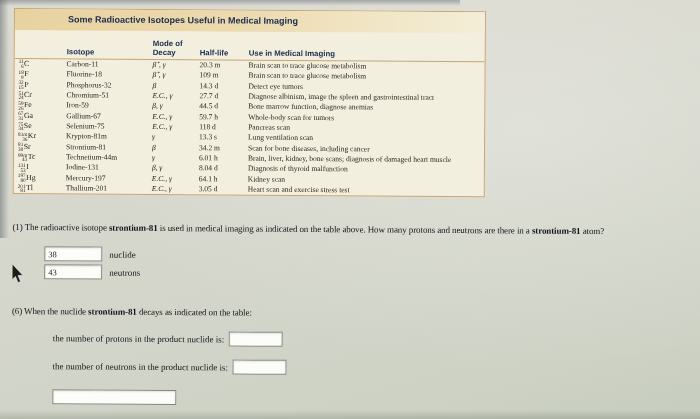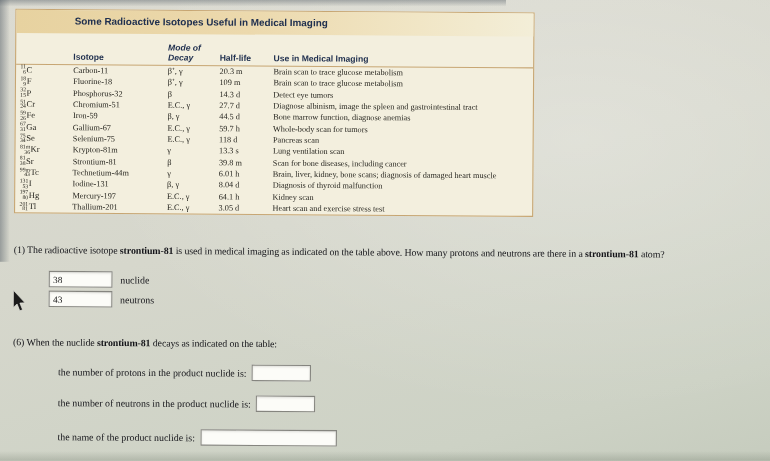--- a/index.html
+++ b/index.html
@@ -25,30 +25,30 @@
   .table-card{position:absolute;left:14px;top:8px;width:472px;height:186px;
     background:#f3efde;border:1px solid #c7a673;box-sizing:border-box;}
   .table-title{height:21px;line-height:21px;padding-left:53px;
     background:linear-gradient(90deg,#e7d2a0 0%,#ecd9ad 45%,#f1e6c6 78%,#f3eed8 100%);
     font-family:"Liberation Sans",sans-serif;font-weight:bold;font-size:9px;color:#20304f;
     white-space:nowrap;}
   .thead{display:grid;grid-template-columns:48px 86px 47px 49px 1fr;
     padding:0 0 2px 4px;height:26px;align-items:end;
     font-family:"Liberation Sans",sans-serif;font-weight:bold;font-size:7.8px;color:#20304f;
     border-bottom:1px solid #c7a673;}
-  .thead .two-line span{display:block;line-height:8.5px;font-style:italic;}
+  .thead .two-line span{display:block;line-height:8.5px;}
   .tbody{padding-left:4px;}
   .trow{display:grid;grid-template-columns:48px 86px 47px 49px 1fr;
     height:10.35px;line-height:10.35px;font-size:7.5px;color:#26251f;white-space:nowrap;}
   .col{overflow:visible;}
   .c1{display:flex;align-items:center;}
   .stack{display:inline-flex;flex-direction:column;align-items:flex-end;
     font-size:5.2px;line-height:4.7px;margin-right:0.5px;}
   .sym{font-size:7.8px;}
-  .decay{}
+  .decay{font-style:italic;}
 
   
   .q{position:absolute;font-size:9px;color:#15151a;white-space:nowrap;letter-spacing:-0.1px;}
   .q b{font-weight:bold;}
   .ans-row{position:absolute;display:flex;align-items:center;gap:7px;font-size:9px;color:#15151a;}
   input.ans{box-sizing:border-box;height:15px;border:1px solid #85857f;background:#fcfcf8;
     font-family:"Liberation Serif",serif;font-size:8.5px;color:#222;padding:0 2px 0 3px;
     box-shadow:inset 0 1px 2px rgba(0,0,0,0.12);}
   .w-q1{width:58px;}
   .w-small{width:54px;}
@@ -186,21 +186,21 @@
         <div class="trow">
           <span class="col c1">
             <span class="stack">
               <span>81</span>
               <span>38</span>
             </span>
             <span class="sym">Sr</span>
           </span>
           <span class="col c2">Strontium-81</span>
           <span class="col c3 decay">β</span>
-          <span class="col c4">39.8 m</span>
+          <span class="col c4">34.2 m</span>
           <span class="col c5">Scan for bone diseases, including cancer</span>
         </div>
         <div class="trow">
           <span class="col c1">
             <span class="stack">
               <span>99m</span>
               <span>43</span>
             </span>
             <span class="sym">Tc</span>
           </span>
@@ -270,17 +270,16 @@
 
   <div class="q2-line" style="left:55px;top:330px;">
     <span>the number of protons in the product nuclide is:</span>
     <input class="ans w-small" type="text" value="" style="">
   </div>
   <div class="q2-line" style="left:55px;top:358px;">
     <span>the number of neutrons in the product nuclide is:</span>
     <input class="ans w-small" type="text" value="" style="">
   </div>
   <div class="q2-line" style="left:55px;top:389px;">
-    <span>the name of the product nuclide is:</span>
     <input class="ans w-wide" type="text" value="" style="">
   </div>
 
 </div>
 
 </body></html>

